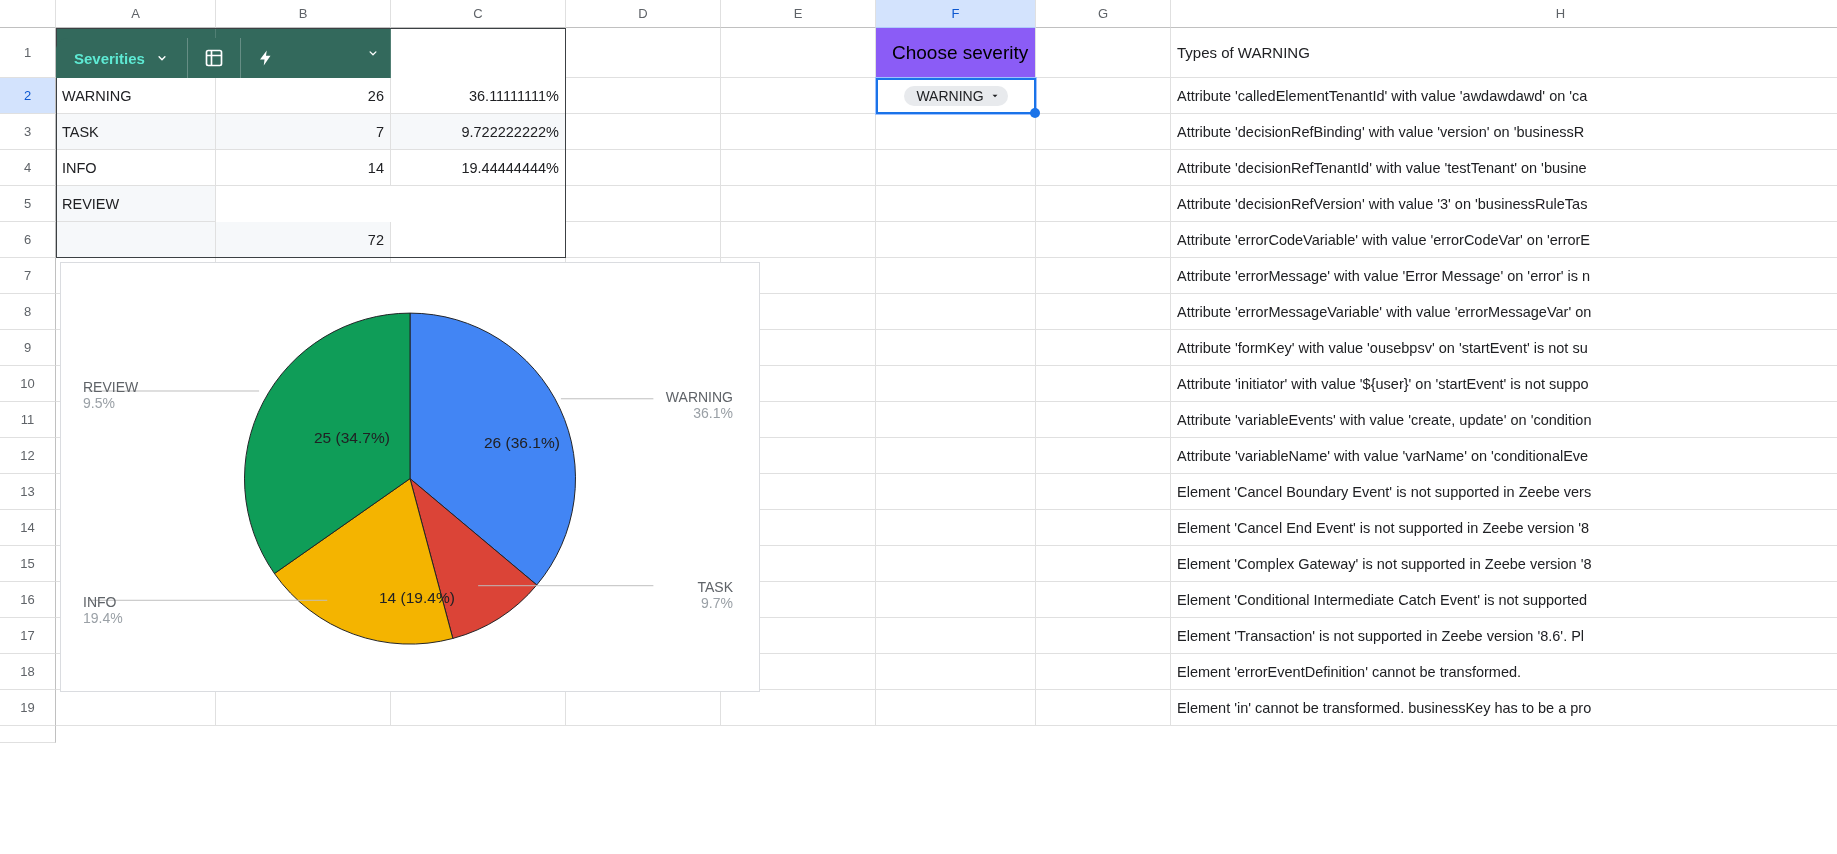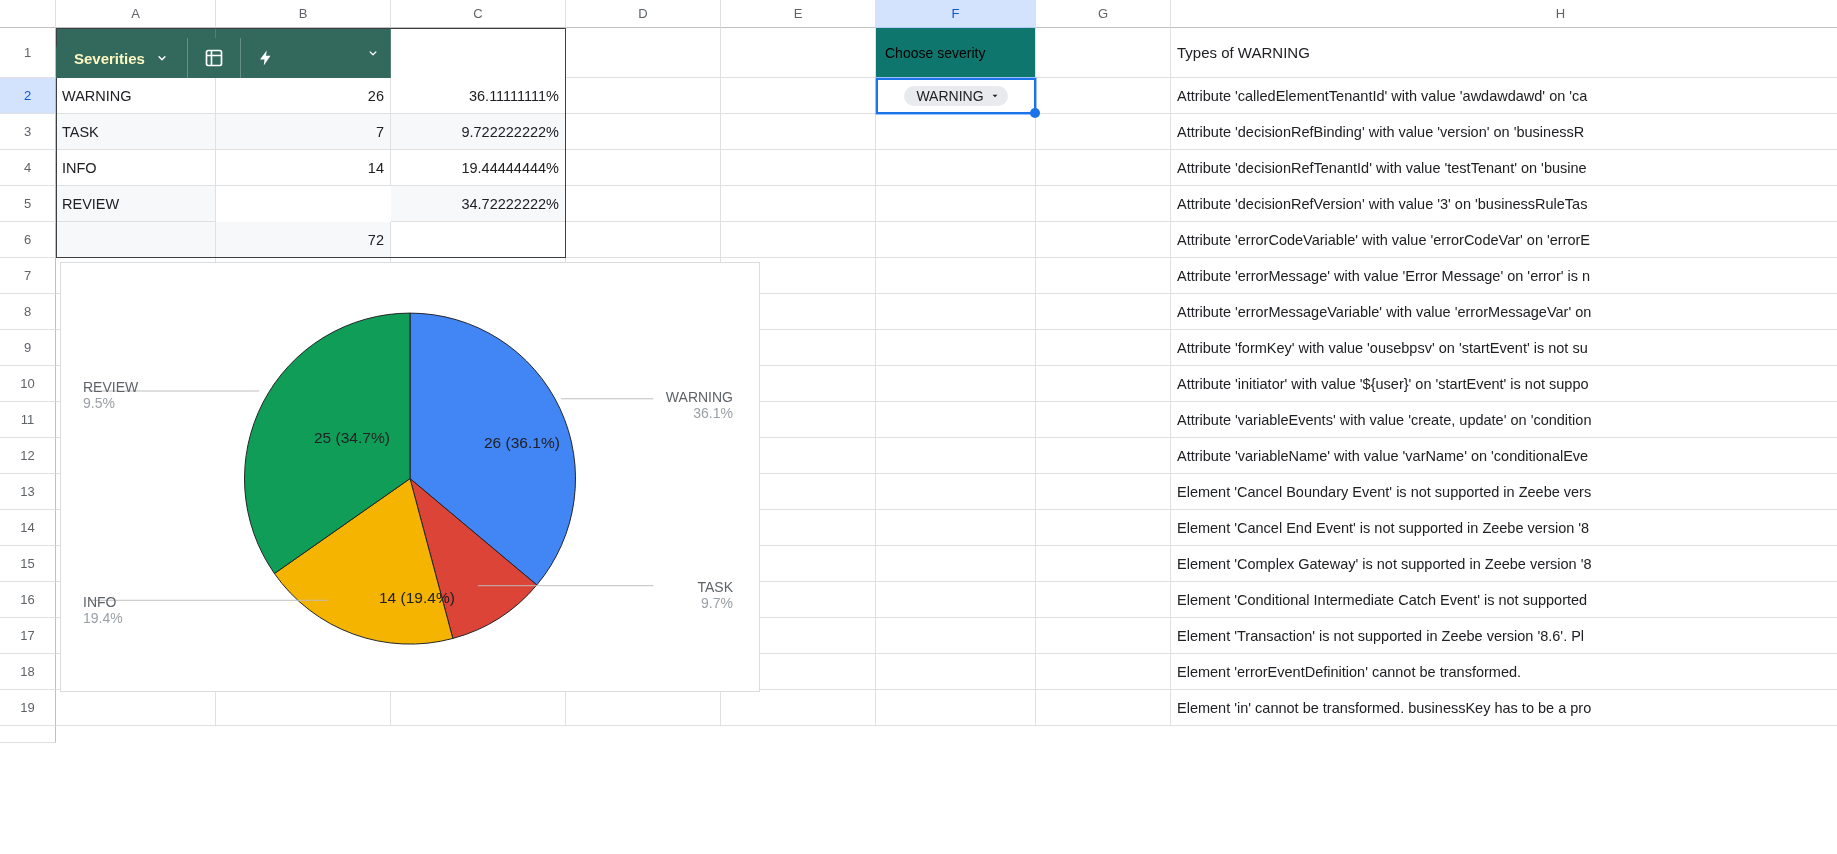--- a/index.html
+++ b/index.html
@@ -105,21 +105,21 @@
     position: absolute;
     top: 38px;
     left: 56px;
     height: 40px;
     display: flex;
     align-items: stretch;
     z-index: 5;
   }
   .cs-tab .seg {
     background: #33695c;
-    color: #fef9c3;
+    color: #5eead4;
     display: flex;
     align-items: center;
     padding: 0 18px;
     gap: 10px;
     border-top-right-radius: 12px;
   }
   .cs-tab .seg.first {
     border-top-left-radius: 12px;
     border-top-right-radius: 0;
   }
@@ -143,25 +143,25 @@
     cursor: default;
   }
   .green-head .arrow {
     margin-left: auto;
     display: flex;
     align-items:center;
   }
 
   
   .orange-cell {
-    background: #0f766e;
+    background: #8b5cf6;
     color: #000;
-    padding: 0 9px;
+    padding: 0 16px;
     display:flex; align-items:center;
-    font-size: 14px;
+    font-size: 19px;
   }
 
   
   .chip-cell {
     position: absolute;
     display:flex;
     align-items:center;
     justify-content:center;
     border: 2px solid #1a73e8;
     outline: 1px solid #9fc1ff;
@@ -408,21 +408,20 @@
       <div class="cell" style="left: 0px; top: 50px; width: 160px;">WARNING</div>
       <div class="cell" style="left: 160px; top: 50px; width: 175px; justify-content: flex-end;">26</div>
       <div class="cell" style="left: 335px; top: 50px; width: 175px; justify-content: flex-end;">36.11111111%</div>
       <div class="cell alt-row" style="left: 0px; top: 86px; width: 160px;">TASK</div>
       <div class="cell alt-row" style="left: 160px; top: 86px; width: 175px; justify-content: flex-end;">7</div>
       <div class="cell alt-row" style="left: 335px; top: 86px; width: 175px; justify-content: flex-end;">9.722222222%</div>
       <div class="cell" style="left: 0px; top: 122px; width: 160px;">INFO</div>
       <div class="cell" style="left: 160px; top: 122px; width: 175px; justify-content: flex-end;">14</div>
       <div class="cell" style="left: 335px; top: 122px; width: 175px; justify-content: flex-end;">19.44444444%</div>
       <div class="cell alt-row" style="left: 0px; top: 158px; width: 160px;">REVIEW</div>
-      <div class="cell alt-row" style="left: 335px; top: 158px; width: 175px; justify-content: flex-end;">34.72222222%</div>
       <div class="cell alt-row" style="left: 0px; top: 194px; width: 160px;"></div>
       <div class="cell alt-row" style="left: 160px; top: 194px; width: 175px; justify-content: flex-end;">72</div>
       <div class="cell tall orange-cell" style="left: 820px; top: 0px; width: 160px; overflow: visible;">Choose severity</div>
       <div class="cell tall" style="left: 1115px; top: 0px; width: 780px; font-size: 15px;">Types of WARNING</div>
       <div class="cell" style="left: 1115px; top: 50px; width: 780px; font-size: 14.5px;">Attribute 'calledElementTenantId' with value 'awdawdawd' on 'ca</div>
       <div class="cell" style="left: 1115px; top: 86px; width: 780px; font-size: 14.5px;">Attribute 'decisionRefBinding' with value 'version' on 'businessR</div>
       <div class="cell" style="left: 1115px; top: 122px; width: 780px; font-size: 14.5px;">Attribute 'decisionRefTenantId' with value 'testTenant' on 'busine</div>
       <div class="cell" style="left: 1115px; top: 158px; width: 780px; font-size: 14.5px;">Attribute 'decisionRefVersion' with value '3' on 'businessRuleTas</div>
       <div class="cell" style="left: 1115px; top: 194px; width: 780px; font-size: 14.5px;">Attribute 'errorCodeVariable' with value 'errorCodeVar' on 'errorE</div>
       <div class="cell" style="left: 1115px; top: 230px; width: 780px; font-size: 14.5px;">Attribute 'errorMessage' with value 'Error Message' on 'error' is n</div>

